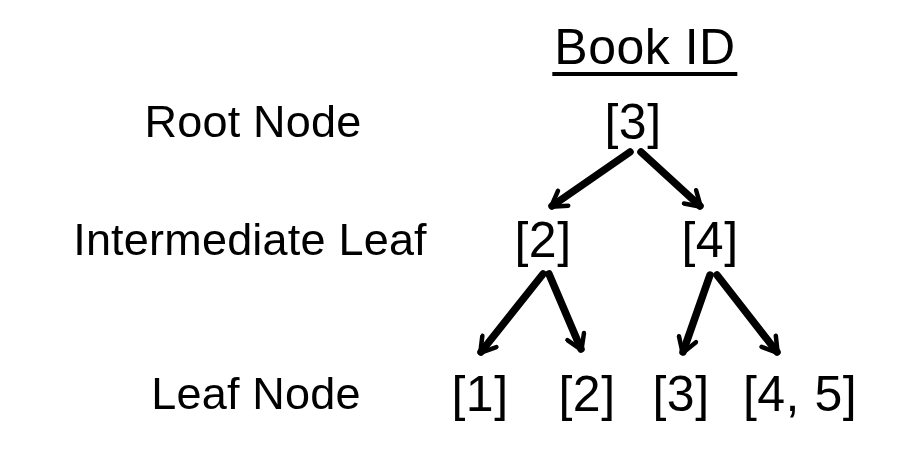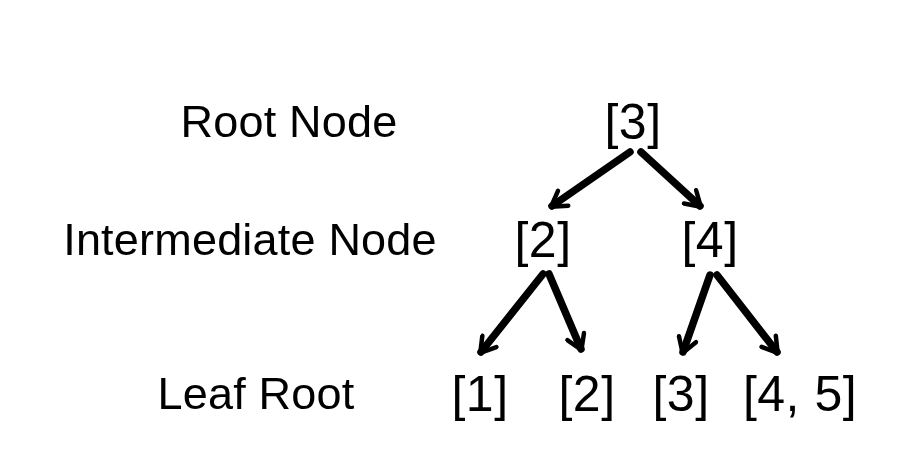--- a/index.html
+++ b/index.html
@@ -27,21 +27,21 @@
     padding: 0 2px 0px 2px;
     border-bottom: 4px solid #000000;
     letter-spacing: 0.5px;
   }
 
   .level-label {
     font-size: 45px;
     line-height: 1.0;
     letter-spacing: 0.2px;
   }
-  .label-root         { left: 253px; top: 99px; margin-left: 36px;  }
+  .label-root         { left: 253px; top: 99px;  }
   .label-intermediate { left: 250px; top: 217px; }
   .label-leaf         { left: 256px; top: 371px; }
 
   .node {
     font-size: 50px;
     line-height: 1.0;
     letter-spacing: 0.5px;
   }
   .node-root { left: 633px; top: 97px;  }
   .node-i1   { left: 543px; top: 215px; }
@@ -73,24 +73,25 @@
     <g stroke="#000000" stroke-width="7.5" stroke-linecap="round" fill="none">
       <line x1="630" y1="152" x2="552" y2="206" marker-end="url(#arrowhead)"></line>
       <line x1="641" y1="152" x2="700" y2="206" marker-end="url(#arrowhead)"></line>
       <line x1="543" y1="274" x2="481" y2="352" marker-end="url(#arrowhead)"></line>
       <line x1="549" y1="274" x2="581" y2="349" marker-end="url(#arrowhead)"></line>
       <line x1="710" y1="275" x2="683" y2="352" marker-end="url(#arrowhead)"></line>
       <line x1="717" y1="275" x2="777" y2="352" marker-end="url(#arrowhead)"></line>
     </g>
   </svg>
 
+  <div class="abs centered diagram-title">Book ID</div>
 
   <div class="abs centered level-label label-root">Root Node</div>
-  <div class="abs centered level-label label-intermediate">Intermediate Node</div>
-  <div class="abs centered level-label label-leaf">Leaf Root</div>
+  <div class="abs centered level-label label-intermediate">Intermediate Leaf</div>
+  <div class="abs centered level-label label-leaf">Leaf Node</div>
 
   <div class="abs centered node node-root">[3]</div>
 
   <div class="abs centered node node-i1">[2]</div>
   <div class="abs centered node node-i2">[4]</div>
 
   <div class="abs centered node node-l1">[1]</div>
   <div class="abs centered node node-l2">[2]</div>
   <div class="abs centered node node-l3">[3]</div>
   <div class="abs centered node node-l4">[4, 5]</div>

